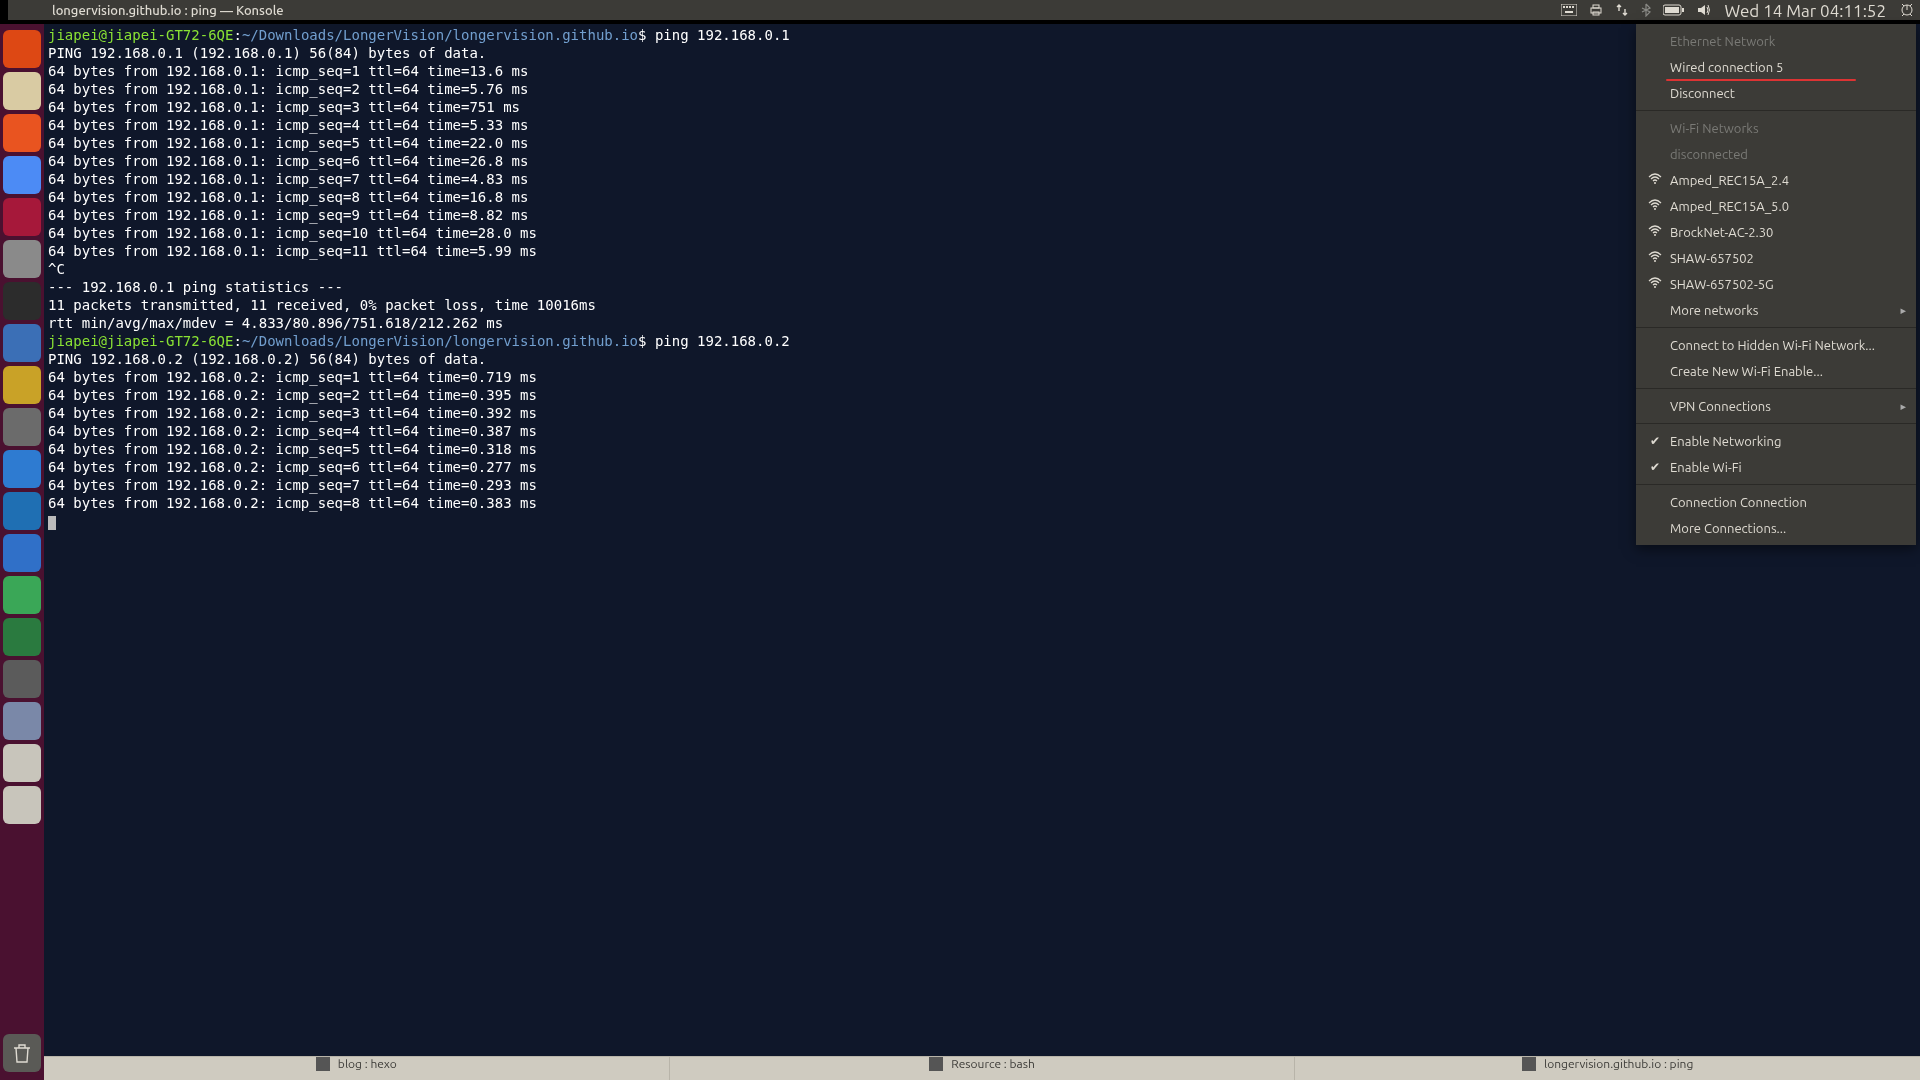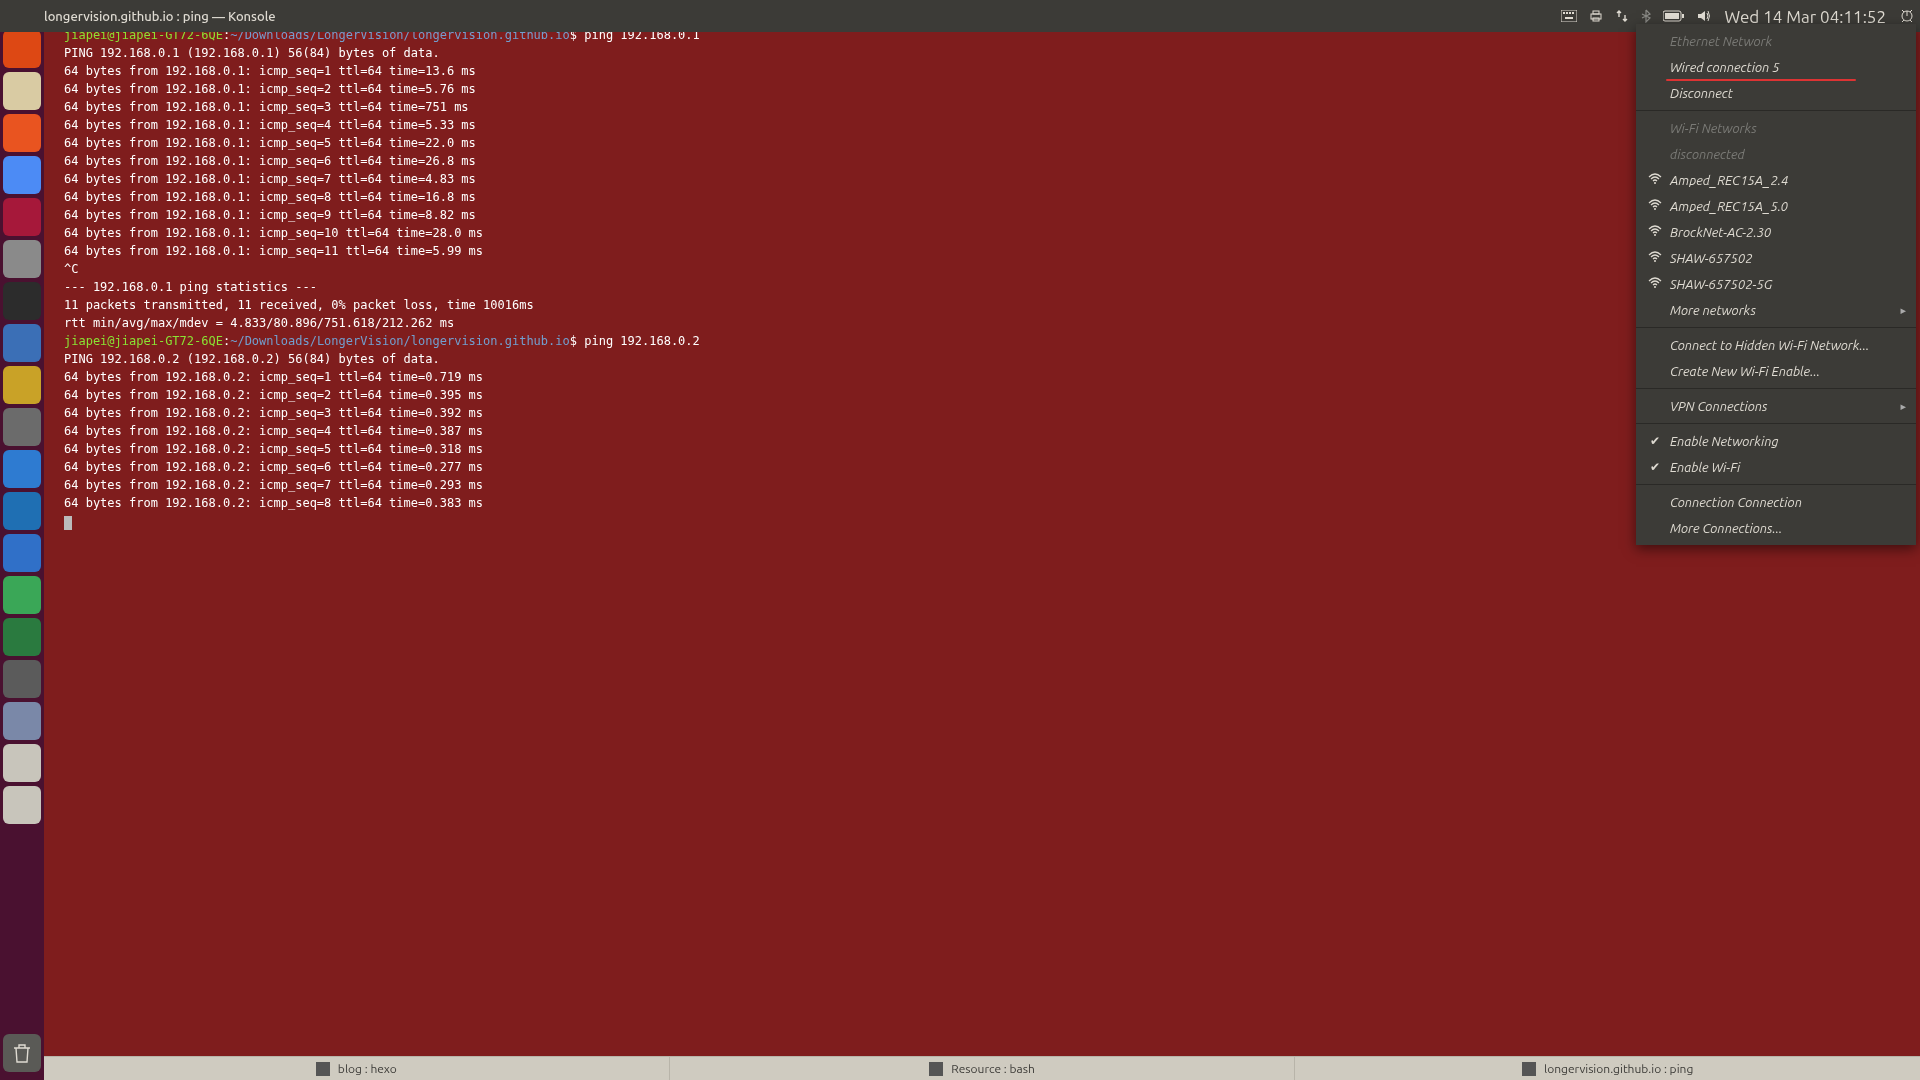--- a/index.html
+++ b/index.html
@@ -1,49 +1,49 @@
 <!DOCTYPE html>
 <html><head>
 <meta charset="utf-8">
 <style>
   * { margin: 0; padding: 0; box-sizing: border-box; }
   html, body { width: 1920px; height: 1080px; overflow: hidden; font-family: "Ubuntu", "DejaVu Sans", sans-serif; background: #000; }
   
   
-  .top-panel { position: absolute; top: 0; left: 0; right: 0; height: 32px; background: #3c3b37; color: #dfdbd2; display: flex; align-items: center; font-size: 13px; z-index: 10; }
+  .top-panel { position: absolute; top: 0; left: 8px; right: 0; height: 20px; background: #3c3b37; color: #dfdbd2; display: flex; align-items: center; font-size: 13px; z-index: 10; }
   .top-panel .title { padding-left: 44px; font-weight: 500; }
   .top-panel .spacer { flex: 1; }
   .top-panel .indicator { padding: 0 6px; height: 24px; display: flex; align-items: center; cursor: pointer; }
   .top-panel .datetime { padding: 0 8px; font-size: 17px; }
   .top-panel svg { fill: #dfdbd2; }
   
   
   .launcher { position: absolute; top: 24px; left: 0; bottom: 0; width: 44px; background: #4a1130; display: flex; flex-direction: column; align-items: center; padding-top: 4px; z-index: 5; }
   .launcher .launcher-item { width: 38px; height: 38px; margin: 2px 0; border-radius: 6px; display: flex; align-items: center; justify-content: center; cursor: pointer; position: relative; }
   .launcher .trash { margin-top: auto; margin-bottom: 8px; }
   
   
-  .terminal { position: absolute; top: 24px; left: 44px; right: 0; bottom: 24px; background: #7f1d1d; color: #fff; font-family: "DejaVu Sans Mono", "Liberation Mono", monospace; font-size: 12px; line-height: 18px; padding: 2px 20px; white-space: pre; overflow: hidden; }
+  .terminal { position: absolute; top: 24px; left: 44px; right: 0; bottom: 24px; background: #0f172a; color: #fff; font-family: "DejaVu Sans Mono", "Liberation Mono", monospace; font-size: 14px; line-height: 18px; padding: 2px 4px; white-space: pre; overflow: hidden; }
   .terminal .prompt-user { color: #8ae234; }
   .terminal .prompt-path { color: #729fcf; }
   .cursor-block { display:inline-block; width:8px; height:14px; background:#bbb; vertical-align: bottom; }
   
   
   .network-menu { position: absolute; top: 24px; right: 4px; width: 280px; background: #3c3b37; color: #dfdbd2; font-size: 13px; box-shadow: 0 4px 12px rgba(0,0,0,.5); z-index: 50; padding: 4px 0; }
-  .network-menu .menu-item { padding: 4px 14px 4px 34px; position: relative; cursor: pointer; line-height: 18px; font-style: italic; }
+  .network-menu .menu-item { padding: 4px 14px 4px 34px; position: relative; cursor: pointer; line-height: 18px; }
   .network-menu .menu-header { color: #7a7a76; cursor: default; }
   .network-menu .sep { height: 1px; background: #2a2926; margin: 4px 0; }
   .network-menu .wifi-icon { position: absolute; left: 12px; top: 4px; }
   .network-menu .check { position: absolute; left: 14px; top: 4px; font-size: 12px; }
   .network-menu .chevron { position: absolute; right: 10px; top: 4px; font-size: 11px; color: #aaa; }
   .red-underline { position: absolute; height: 2px; background: #d33; border-radius: 2px; }
   
   
   .bottom-bar { position: absolute; left: 44px; right: 0; bottom: 0; height: 24px; background: #cfcbc0; display: flex; align-items: stretch; font-size: 12px; color: #3c3b37; border-top: 1px solid #b8b4a9; z-index: 6; }
-  .bottom-bar .task { flex: 1; display: flex; align-items: center; padding: 0 10px; border-right: 1px solid #b8b4a9; cursor: pointer; gap: 8px; justify-content: center; }
+  .bottom-bar .task { flex: 1; display: flex; padding: 0 10px; border-right: 1px solid #b8b4a9; cursor: pointer; gap: 8px; justify-content: center; }
   .bottom-bar .task:last-child { border-right: none; }
   .bottom-bar .task-icon { width: 14px; height: 14px; background: #555; display: inline-block; }
 </style>
 </head>
 <body>
 
 <div class="top-panel">
   <div class="title">longervision.github.io : ping — Konsole</div>
   <div class="spacer"></div>
   <div class="indicator">

